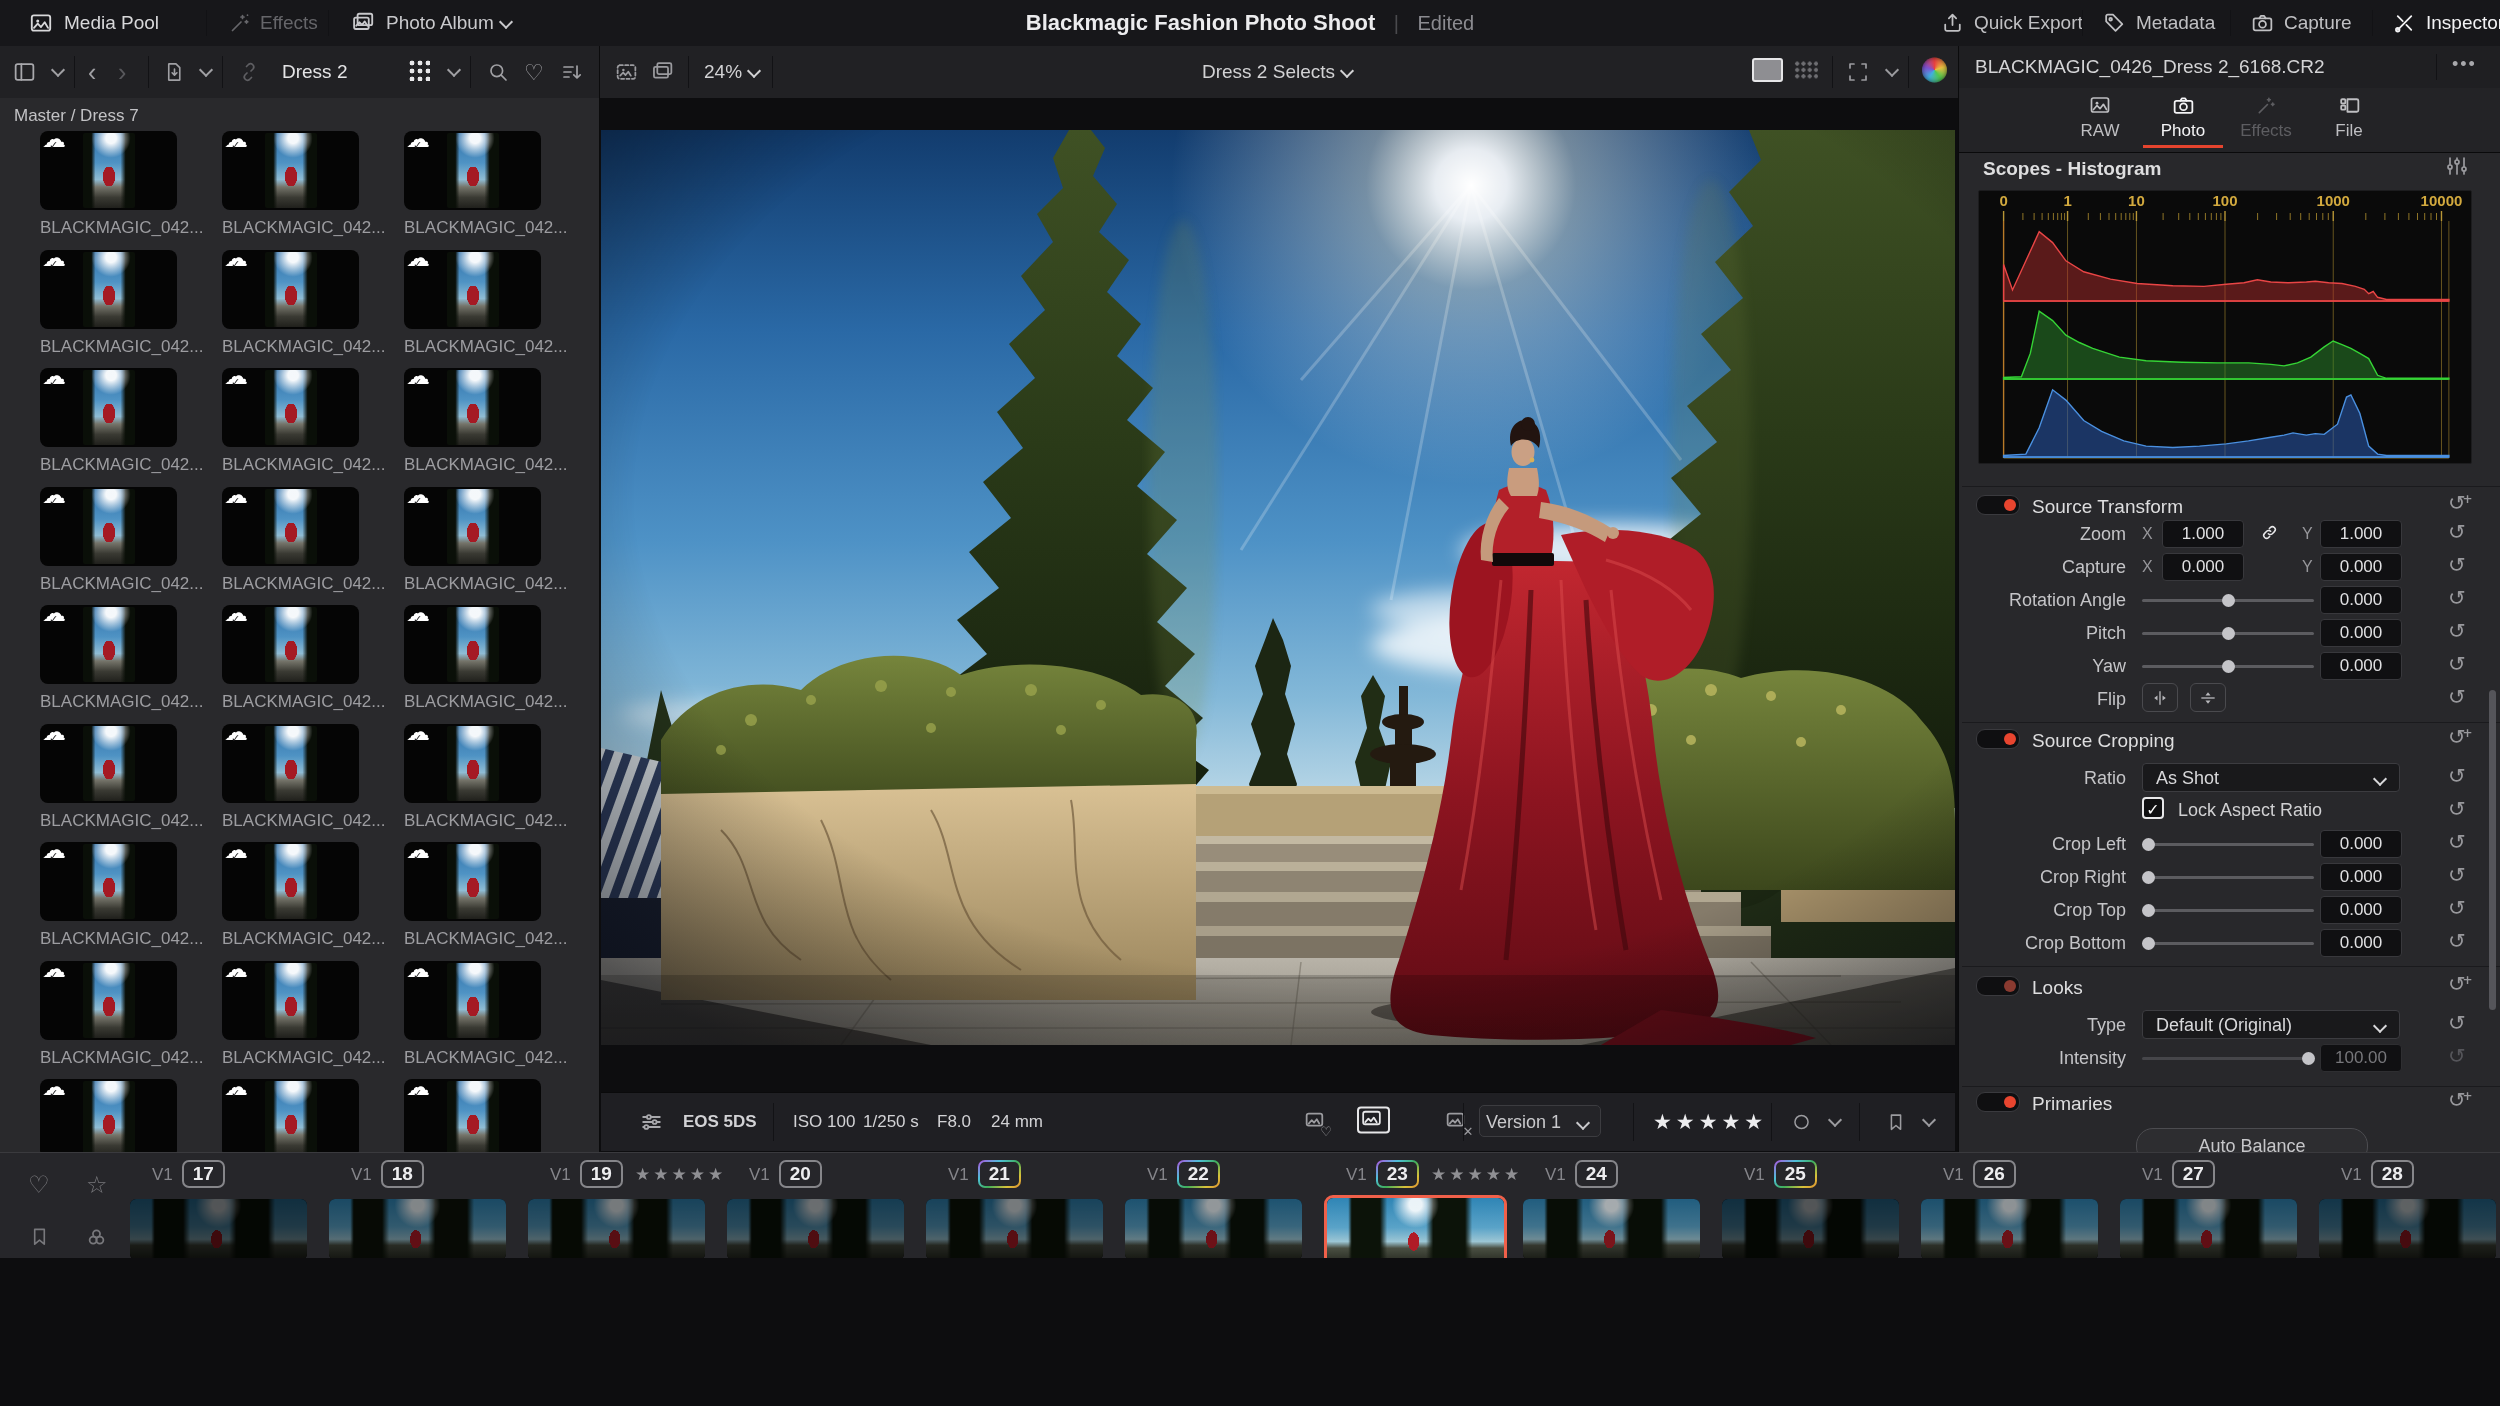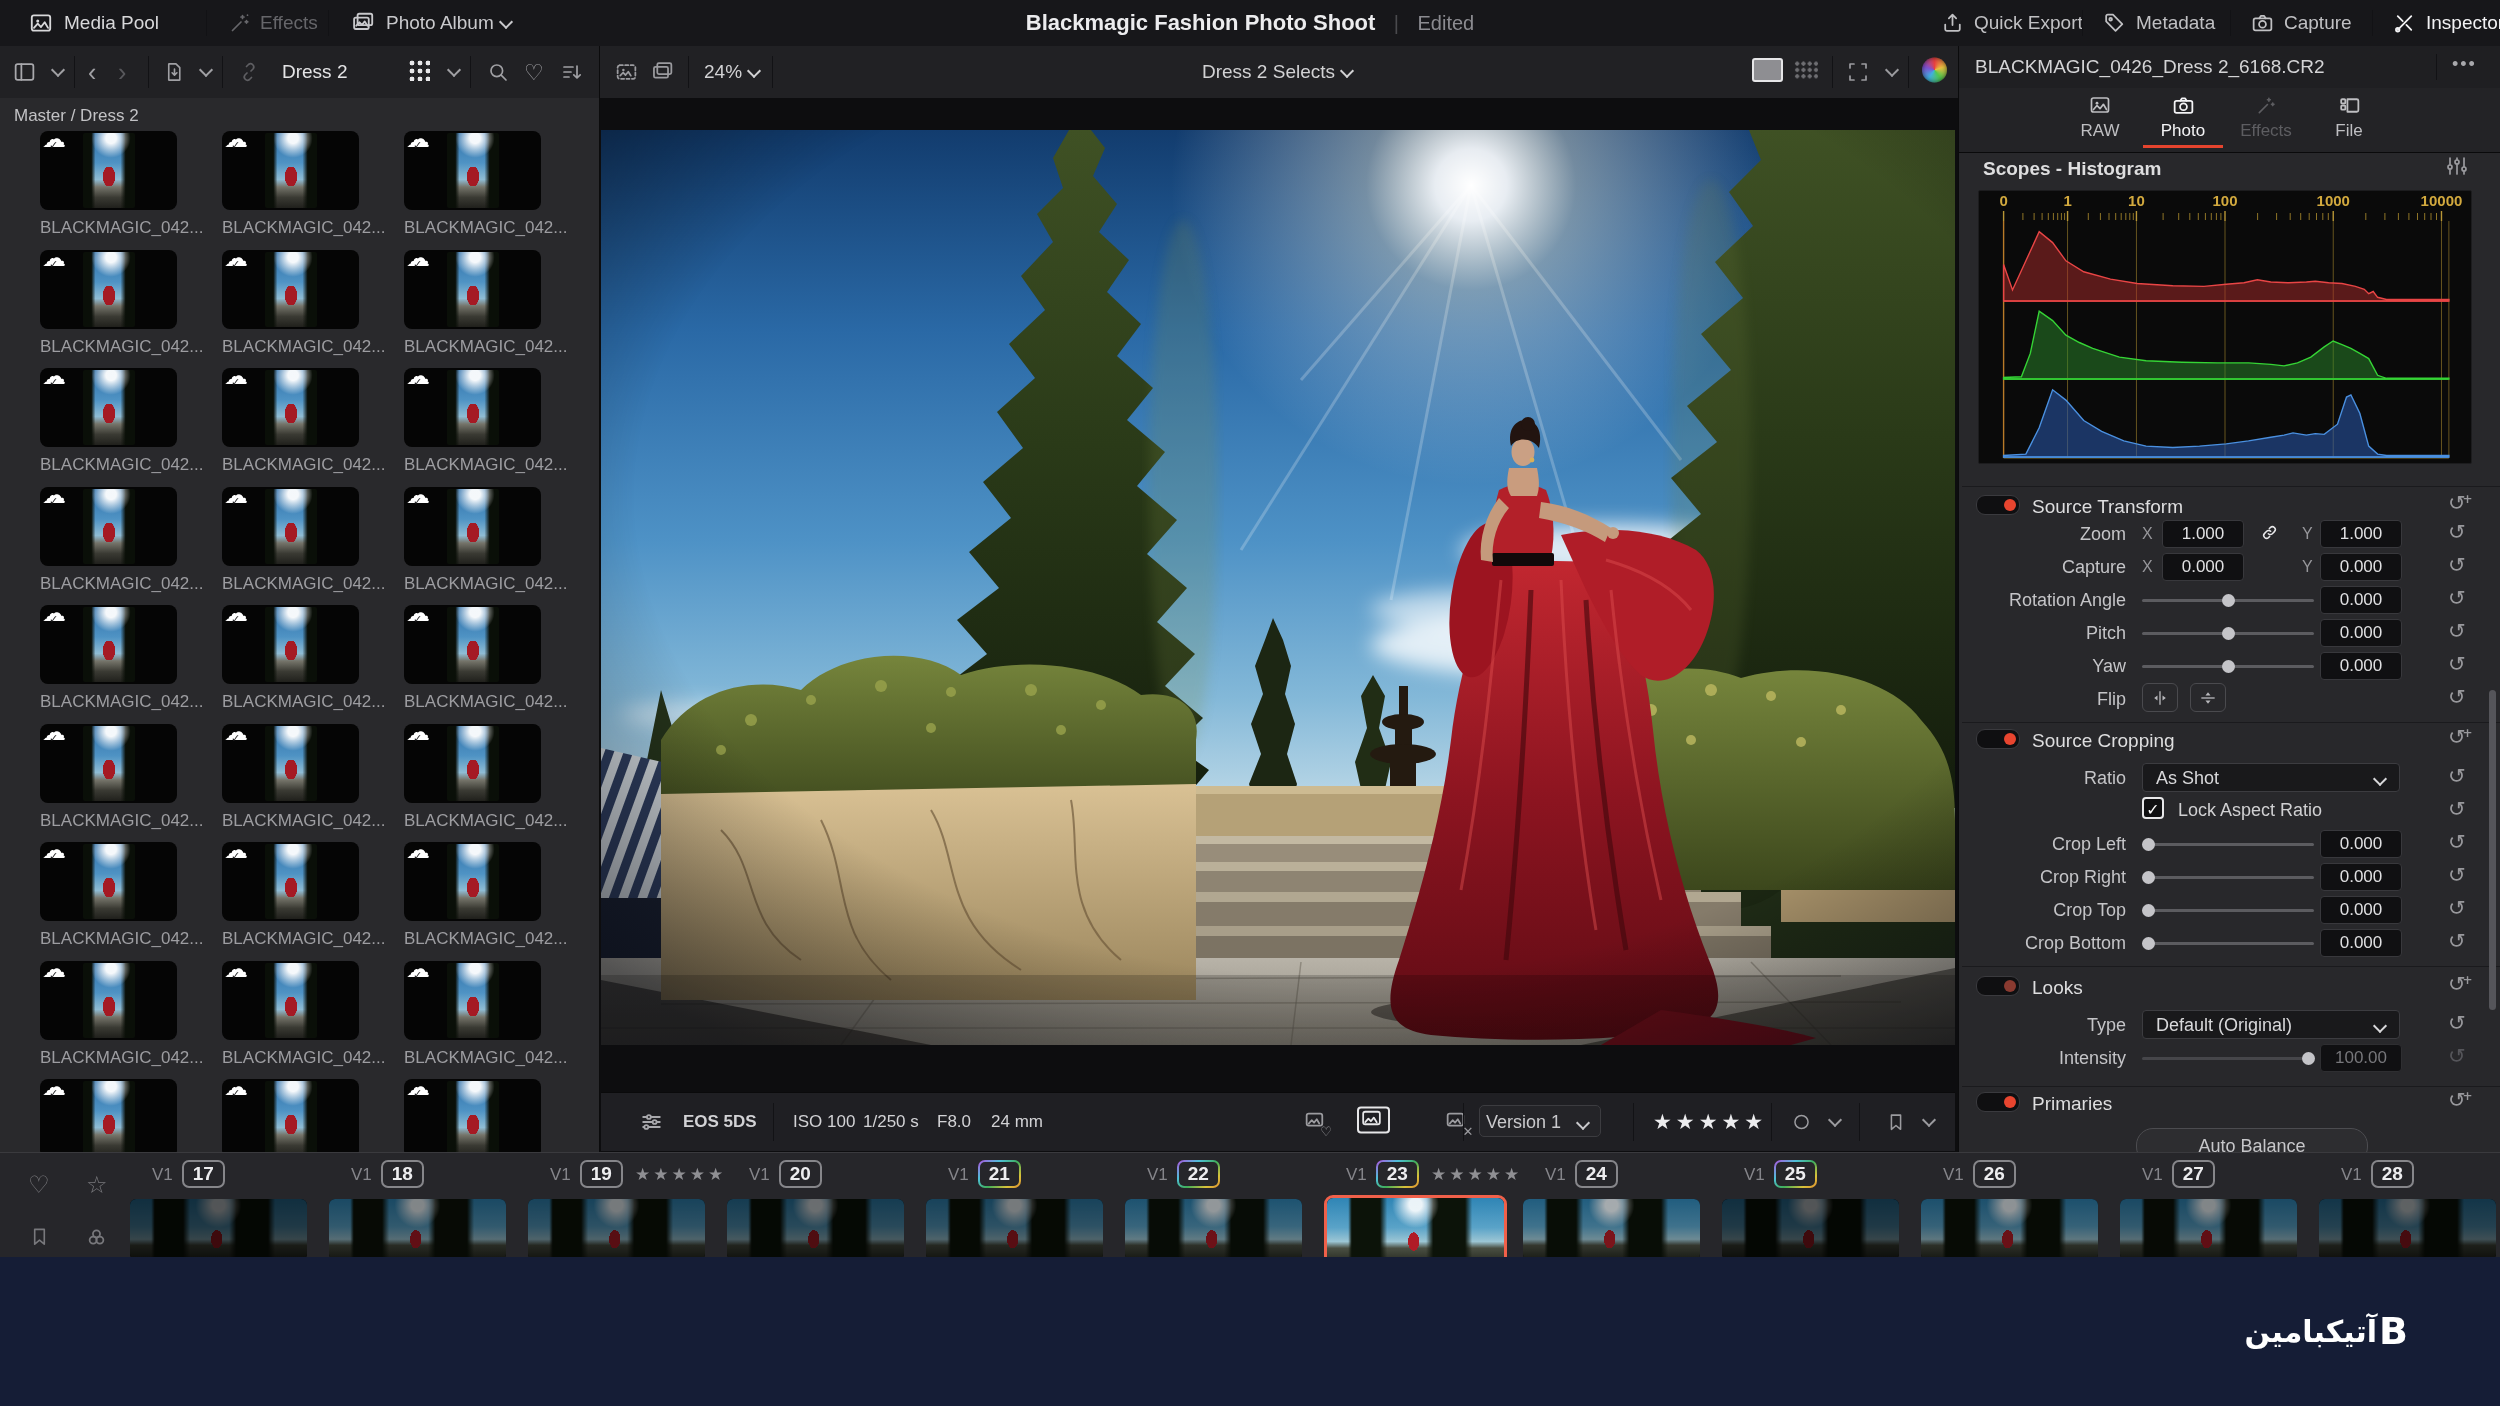--- a/index.html
+++ b/index.html
@@ -238,21 +238,21 @@
           <path d="M4 8V4h4M16 4h4v4M20 16v4h-4M8 20H4v-4"></path>
         </svg>
       </div>
     <div class="abs vc" style="left:1880px;color:#9b9b9f"><span class="chev"></span></div>
     <div class="sep" style="left:1908px"></div>
     <div class="abs vc" style="left:1922px"><span class="wheel"></span></div>
     <div class="sep" style="left:1958px;top:0;bottom:0;background:#0b0b0c"></div>
   </div>
 
   <div id="leftpanel">
-    <div id="crumb">Master / Dress 2</div>
+    <div id="crumb">Master / Dress 7</div>
     <div id="thumb-grid">
         <div class="tile" style="left:40px;top:33px">
           <span class="mini-p"></span>
           <span class="cloud">☁<i>✓</i></span>
         </div>
         <div class="tlabel" style="left:40px;top:120px">BLACKMAGIC_042...</div>
         <div class="tile" style="left:222px;top:33px">
           <span class="mini-p"></span>
           <span class="cloud">☁<i>✓</i></span>
         </div>
@@ -944,20 +944,14 @@
         <div class="fthumb" style="left:2120px;top:46px;">
           <span class="mini-l" style="--b:0.55"></span>
         </div>
         <div class="abs" style="left:2341px;top:7px;white-space:nowrap"><span class="v1">V1</span><span class="vb">28</span></div>
         <div class="fthumb" style="left:2319px;top:46px;">
           <span class="mini-l" style="--b:0.4"></span>
         </div>
       </div>
   </div>
 
-  <div id="footer">
-    <div id="wm">
-      <span class="fa" dir="rtl">آتیکبامین</span>
-      <span class="lg">B</span>
-    </div>
-  </div>
 
 </div>
 
 </body></html>

